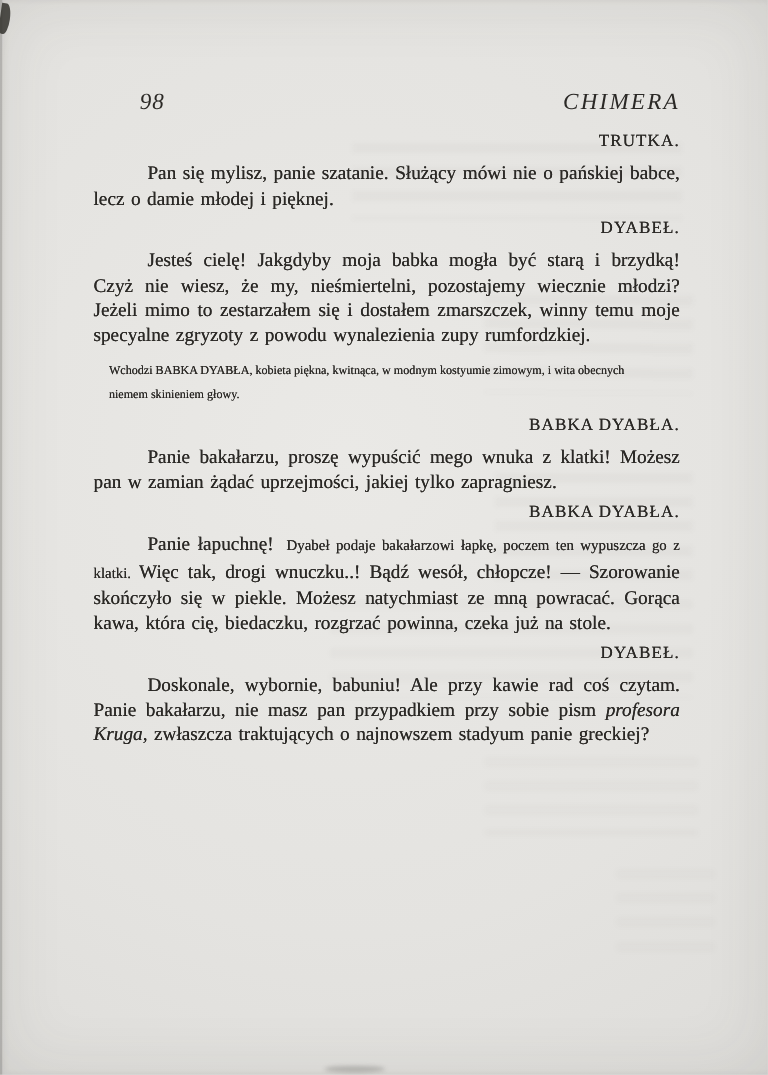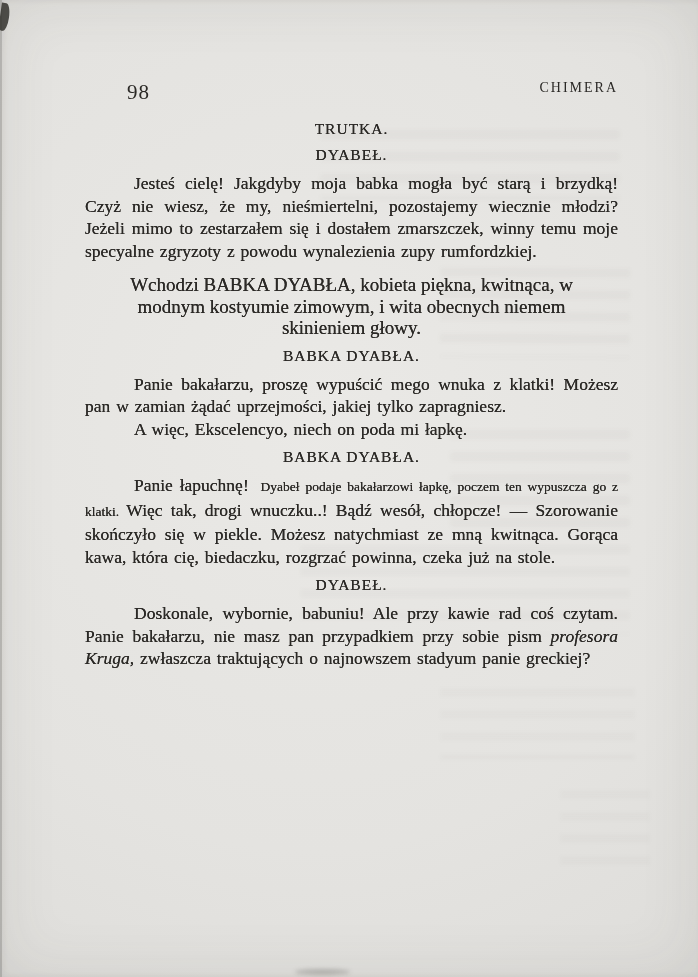--- a/index.html
+++ b/index.html
@@ -14,46 +14,47 @@
   .page {
     position:absolute; inset:0;
     background:
       radial-gradient(ellipse 120% 90% at 45% 42%, #eae9e6 0%, #e4e3e0 50%, #dddcd9 82%, #d3d2cf 100%);
     box-shadow: inset 0 0 60px rgba(70,66,60,.10), inset 3px 0 6px rgba(60,56,50,.08);
   }
 
   
   .running-head {
     position:absolute; top:80px; left:85px; width:533px;
-    display:flex; justify-content:space-between; align-items:flex-start;
+    display:flex; justify-content:space-between; align-items:center;
+    font-style:italic;
   }
   .pagenum { font-size:21px; margin-left:42px; letter-spacing:1px; }
-  .journal { font-size:14px; letter-spacing:2px; }
+  .journal { font-size:21px; letter-spacing:2px; }
 
   
   .text-block {
     position:absolute; top:114px; left:85px; width:533px;
   }
   .speaker {
     font-size:15.5px; font-weight:normal; line-height:18px;
-    text-align:center; letter-spacing:1px;
+    text-align:right; letter-spacing:1px;
     margin:8px 0 8px;
     text-shadow:0 0 .4px currentColor;
   }
   .speaker.first { margin-top:6px; }
   .speech {
     font-size:17.5px; line-height:22.5px;
     text-align:justify; text-indent:49px;
     word-spacing:1.5px;
     margin:0;
     text-shadow:0 0 .4px currentColor;
   }
   .stage-dir {
-    font-size:19px; line-height:21.5px;
-    text-align:center;
+    font-size:11px; line-height:21.5px;
+    text-align:left;
     margin:12px 0 0; padding:0 14px;
     text-shadow:0 0 .3px currentColor;
   }
   .stage-inline { font-size:13.5px; margin-left:5px; text-shadow:0 0 .3px currentColor; }
   .italic { font-style:italic; }
 
   
   .bleed {
     position:absolute; pointer-events:none;
     background:repeating-linear-gradient(180deg,
@@ -99,31 +100,31 @@
   <div class="bottom-smudge"></div>
 
   <header class="running-head">
     <span class="pagenum">98</span>
     <span class="journal">CHIMERA</span>
   </header>
 
   <main class="text-block">
 
     <h3 class="speaker first">TRUTKA.</h3>
+    <p class="speech">Pan się mylisz, panie szatanie. Służący mówi nie o pańskiej babce, lecz o damie młodej i pięknej.</p>
 
     <h3 class="speaker">DYABEŁ.</h3>
     <p class="speech">Jesteś cielę! Jakgdyby moja babka mogła być starą i brzydką! Czyż nie wiesz, że my, nieśmiertelni, pozostajemy wiecznie młodzi? Jeżeli mimo to zestarzałem się i dostałem zmarszczek, winny temu moje specyalne zgryzoty z powodu wynalezienia zupy rumfordzkiej.</p>
 
     <p class="stage-dir">Wchodzi BABKA DYABŁA, kobieta piękna, kwitnąca, w modnym kostyumie zimowym, i wita obecnych niemem skinieniem głowy.</p>
 
     <h3 class="speaker">BABKA DYABŁA.</h3>
     <p class="speech">Panie bakałarzu, proszę wypuścić mego wnuka z klatki! Możesz pan w zamian żądać uprzejmości, jakiej tylko zapragniesz.</p>
 
-    <p class="speech">A więc, Ekscelencyo, niech on poda mi łapkę.</p>
 
     <h3 class="speaker">BABKA DYABŁA.</h3>
-    <p class="speech"><span>Panie łapuchnę! </span><span class="stage-inline">Dyabeł podaje bakałarzowi łapkę, poczem ten wypuszcza go z klatki. </span> <span>Więc tak, drogi wnuczku..! Bądź wesół, chłopcze! — Szorowanie skończyło się w piekle. Możesz natychmiast ze mną kwitnąca. Gorąca kawa, która cię, biedaczku, rozgrzać powinna, czeka już na stole.</span></p>
+    <p class="speech"><span>Panie łapuchnę! </span><span class="stage-inline">Dyabeł podaje bakałarzowi łapkę, poczem ten wypuszcza go z klatki. </span> <span>Więc tak, drogi wnuczku..! Bądź wesół, chłopcze! — Szorowanie skończyło się w piekle. Możesz natychmiast ze mną powracać. Gorąca kawa, która cię, biedaczku, rozgrzać powinna, czeka już na stole.</span></p>
 
     <h3 class="speaker">DYABEŁ.</h3>
     <p class="speech"><span>Doskonale, wybornie, babuniu! Ale przy kawie rad coś czytam. Panie bakałarzu, nie masz pan przypadkiem przy sobie pism </span><span class="italic">profesora Kruga,</span><span> zwłaszcza traktujących o najnowszem stadyum panie greckiej?</span></p>
 
   </main>
 </div>
 
 </body></html>

